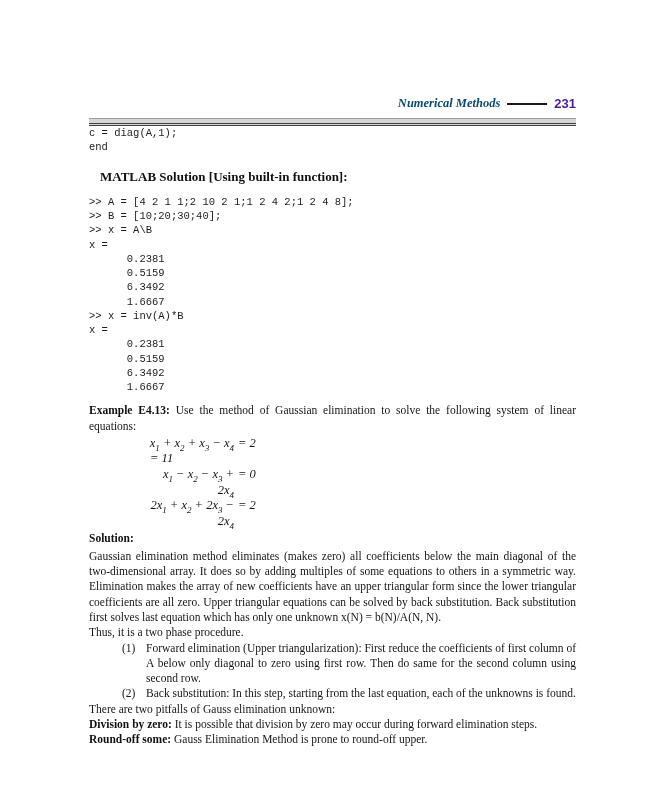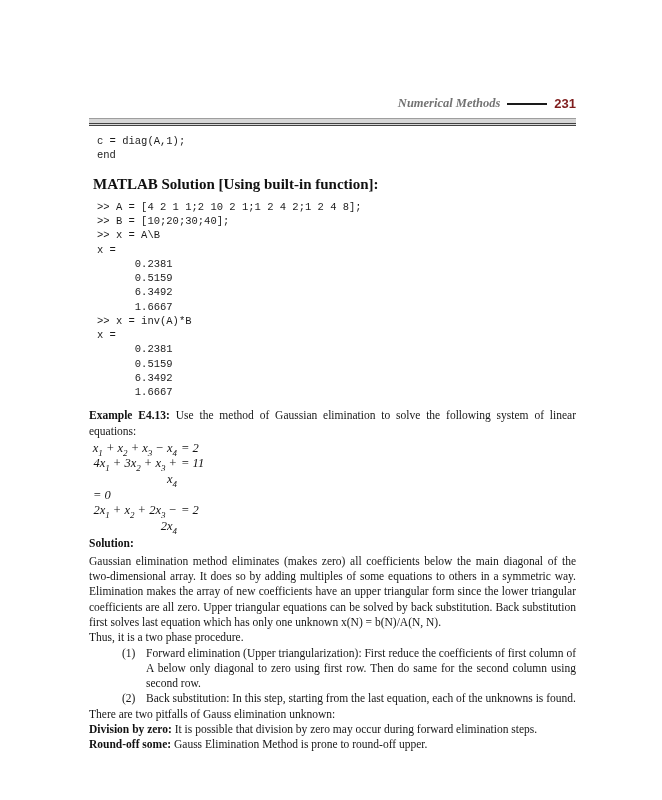--- a/index.html
+++ b/index.html
@@ -27,73 +27,74 @@
     justify-content: flex-end;
     align-items: center;
     gap: 7px;
     height: 15px;
   }
   .header-title {
     font-family: "Liberation Serif", serif;
     font-weight: bold;
     font-style: italic;
     font-size: 12.5px;
-    color: #737373;
+    color: #0c4a6e;
   }
   .header-dash {
     width: 40px;
     height: 2px;
     background: #1a1a1a;
   }
   .header-page {
     font-family: "Liberation Sans", sans-serif;
     font-weight: bold;
     font-size: 13px;
-    color: #7f1d1d;
+    color: #4c1d95;
   }
   .rule {
     margin-top: 7px;
     height: 4px;
     background: #d6d6d6;
     border-top: 1px solid #9e9e9e;
     border-bottom: 3px double #424242;
   }
   
   pre.code {
-    margin: 8px;
+    margin: 0;
     font-family: "Liberation Mono", monospace;
     font-size: 10.5px;
     line-height: 14.25px;
     color: #1c1c1c;
     white-space: pre;
   }
   .code-1 { margin-top: 7px; }
   .code-2 { margin-top: 3px; }
   
   .bold-heading {
-    margin: 4px;
+    margin: 11px;
     margin-top: 14px;
     font-weight: bold;
-    font-size: 15px;
+    font-size: 13px;
     line-height: 15.3px;
     color: #111;
   }
   .body-text {
     margin: 0;
     font-size: 11.5px;
     line-height: 15.3px;
     color: #161616;
   }
   .justify { text-align: justify; }
   .mt-9 { margin-top: 9px; }
   .mt-2 { margin-top: 2px; }
   .bold-lead { font-weight: bold; color: #111; }
   
   .equations {
     margin-top: 2px;
+    margin-left: 57px;
   }
   .eq-row {
     display: flex;
     align-items: baseline;
     line-height: 15.6px;
     font-style: italic;
     font-size: 12.5px;
     color: #141414;
   }
   .eq-lhs {
@@ -161,24 +162,24 @@
       1.6667</pre>
 
   <p class="body-text justify mt-9"><span class="bold-lead">Example E4.13:</span><span> Use the method of Gaussian elimination to solve the following system of linear equations:</span></p>
 
   <div class="equations">
     <div class="eq-row">
       <span class="eq-lhs">x<sub>1</sub> + x<sub>2</sub> + x<sub>3</sub> − x<sub>4</sub></span>
       <span class="eq-rhs">= 2</span>
     </div>
     <div class="eq-row">
-      <span class="eq-lhs">4x<sub>1</sub> + 3x<sub>2</sub> + x<sub>3</sub> + x<sub>4</sub></span>
       <span class="eq-rhs">= 11</span>
     </div>
     <div class="eq-row">
+      <span class="eq-lhs">x<sub>1</sub> − x<sub>2</sub> − x<sub>3</sub> + 2x<sub>4</sub></span>
       <span class="eq-rhs">= 0</span>
     </div>
     <div class="eq-row">
       <span class="eq-lhs">2x<sub>1</sub> + x<sub>2</sub> + 2x<sub>3</sub> − 2x<sub>4</sub></span>
       <span class="eq-rhs">= 2</span>
     </div>
   </div>
 
   <p class="body-text mt-2"><span class="bold-lead">Solution:</span></p>
 

